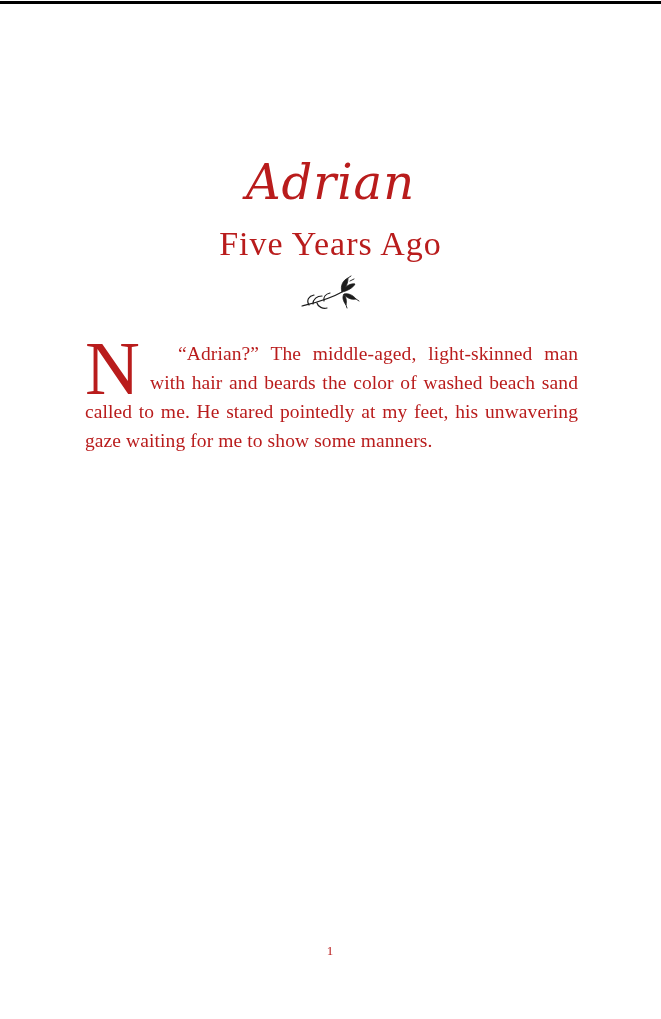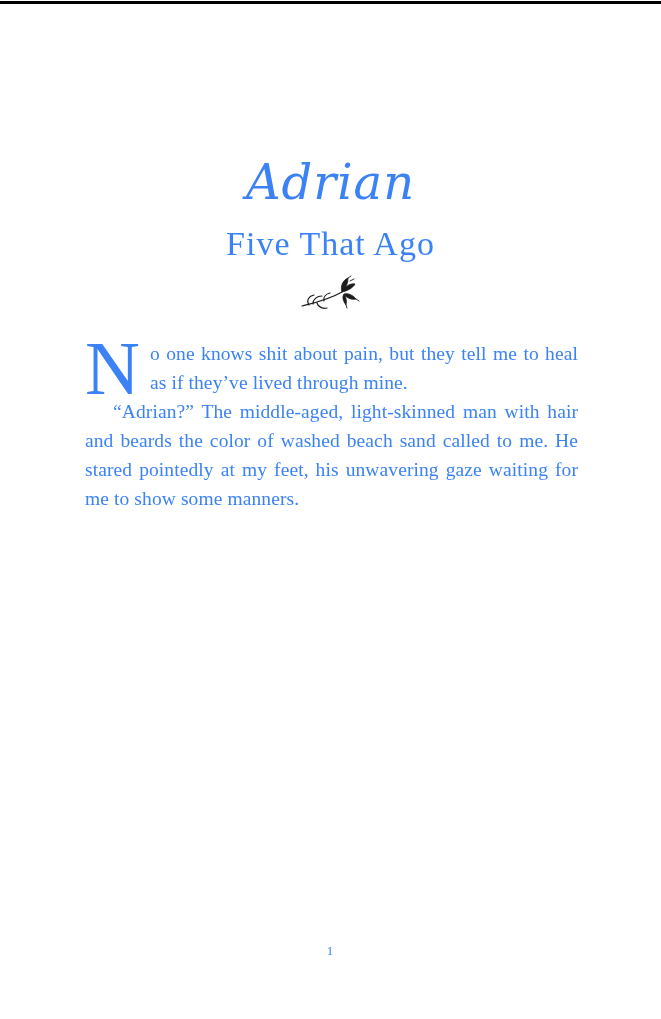--- a/index.html
+++ b/index.html
@@ -5,21 +5,21 @@
   html, body {
     margin: 0;
     padding: 0;
     background: #ffffff;
   }
   .page {
     position: relative;
     width: 661px;
     height: 1019px;
     background: #ffffff;
-    color: #3b82f6;
+    color: #b91c1c;
     overflow: hidden;
     font-family: "Liberation Serif", serif;
   }
   .top-edge {
     position: absolute;
     top: 1px;
     left: 0;
     width: 100%;
     height: 3px;
     background: #000000;
@@ -85,21 +85,21 @@
   }
 </style>
 </head>
 <body>
 
 <div class="page">
   <div class="top-edge"></div>
 
   <header class="chapter-header">
     <h1 class="chapter-title">Adrian</h1>
-    <h2 class="chapter-subtitle">Five That Ago</h2>
+    <h2 class="chapter-subtitle">Five Years Ago</h2>
     <div class="ornament">
       <svg width="62" height="40" viewBox="0 0 62 40" xmlns="http://www.w3.org/2000/svg">
         <g fill="none" stroke="#1c1c1c" stroke-width="1.2" stroke-linecap="round">
           <path d="M2 31 C 14 28, 28 25, 42 17"></path>
           <path d="M9 30 C 6 25, 9 21, 14 20"></path>
           <path d="M13 29 C 13 24, 17 21, 22 21"></path>
           <path d="M17 28 C 18 32, 23 34, 27 33"></path>
           <path d="M24 26 C 23 22, 26 19, 30 18"></path>
         </g>
         <g fill="#1c1c1c" stroke="#1c1c1c" stroke-width="0.8" stroke-linejoin="round">
@@ -112,20 +112,20 @@
           <path d="M48 3 L 51 1"></path>
           <path d="M50 6 L 54 4"></path>
           <path d="M56 24 L 59 26"></path>
           <path d="M46 30 L 47 33"></path>
         </g>
       </svg>
     </div>
   </header>
 
   <main class="body-text">
-    <p class="first"><span class="dropcap">N</span><span>o one knows shit about pain, but they tell me to heal as if they’ve lived through mine.</span></p>
+    <p class="first"><span class="dropcap">N</span></p>
     <p>“Adrian?” The middle-aged, light-skinned man with hair and beards the color of washed beach sand called to me. He stared pointedly at my feet, his unwavering gaze waiting for me to show some manners.</p>
   </main>
 
   <footer>
     <div class="page-number">1</div>
   </footer>
 </div>
 
 </body></html>

